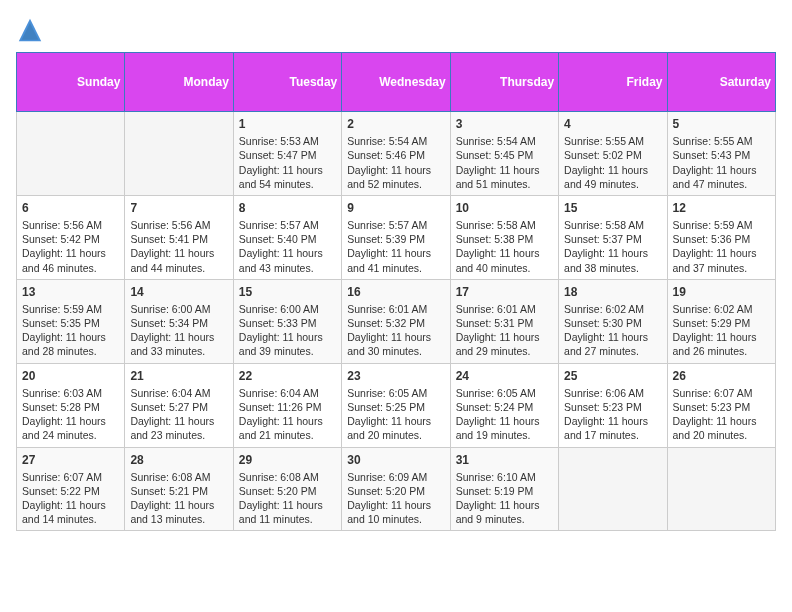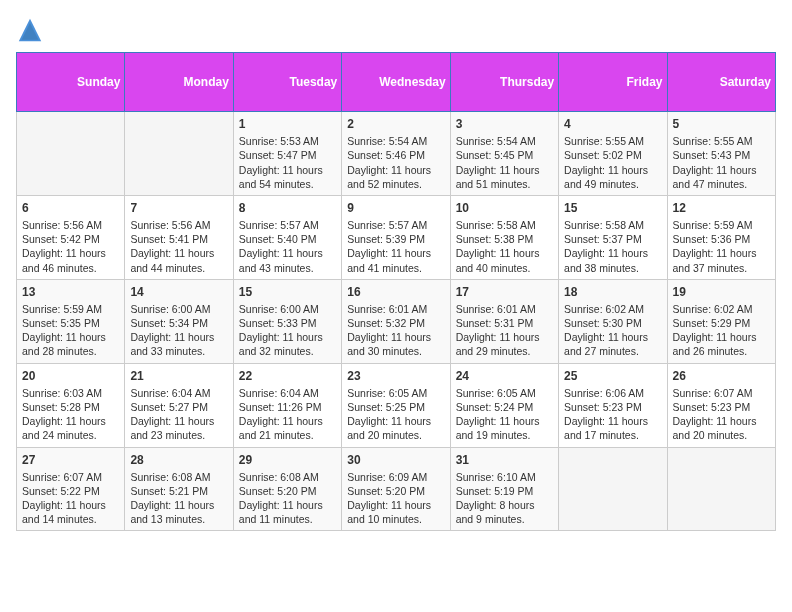--- a/index.html
+++ b/index.html
@@ -208,21 +208,21 @@
         <td>
           <span class="day-num">14</span>
           <div>Sunrise: 6:00 AM</div>
           <div>Sunset: 5:34 PM</div>
           <div>Daylight: 11 hours and 33 minutes.</div>
         </td>
         <td>
           <span class="day-num">15</span>
           <div>Sunrise: 6:00 AM</div>
           <div>Sunset: 5:33 PM</div>
-          <div>Daylight: 11 hours and 32 minutes.</div>
+          <div>Daylight: 11 hours and 39 minutes.</div>
         </td>
         <td>
           <span class="day-num">16</span>
           <div>Sunrise: 6:01 AM</div>
           <div>Sunset: 5:32 PM</div>
           <div>Daylight: 11 hours and 30 minutes.</div>
         </td>
         <td>
           <span class="day-num">17</span>
           <div>Sunrise: 6:01 AM</div>
@@ -308,19 +308,19 @@
         <td>
           <span class="day-num">30</span>
           <div>Sunrise: 6:09 AM</div>
           <div>Sunset: 5:20 PM</div>
           <div>Daylight: 11 hours and 10 minutes.</div>
         </td>
         <td>
           <span class="day-num">31</span>
           <div>Sunrise: 6:10 AM</div>
           <div>Sunset: 5:19 PM</div>
-          <div>Daylight: 8 hours and 9 minutes.</div>
+          <div>Daylight: 11 hours and 9 minutes.</div>
         </td>
         <td class="empty"></td>
         <td class="empty"></td>
       </tr>
     </tbody>
 </table>
 
 </body></html>

